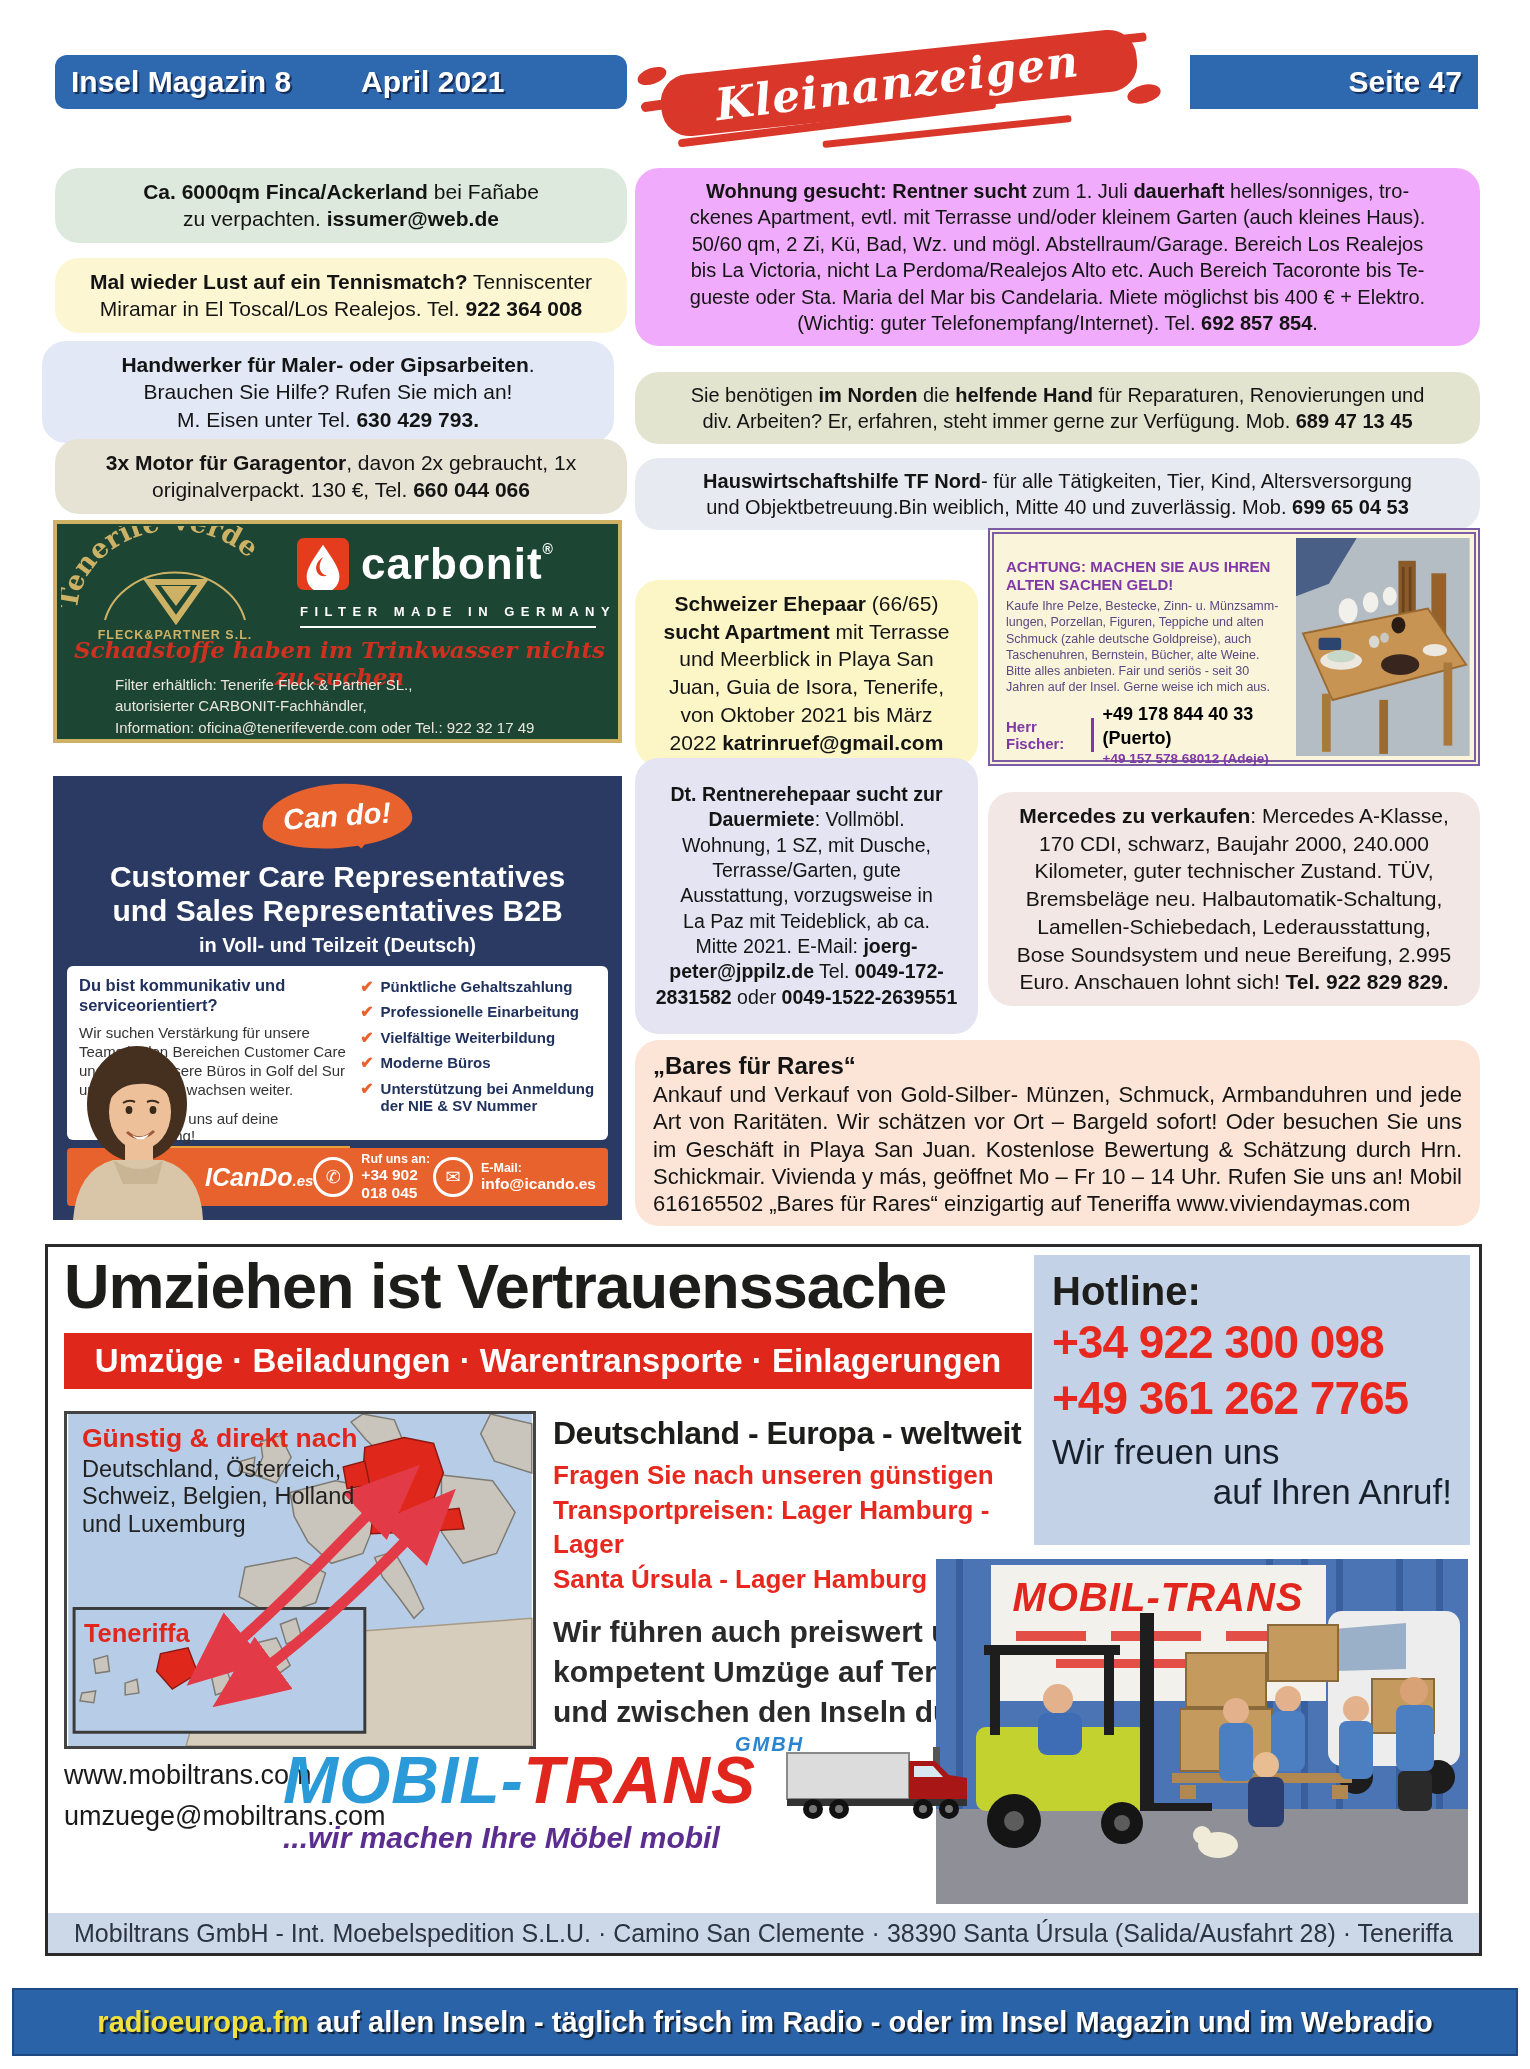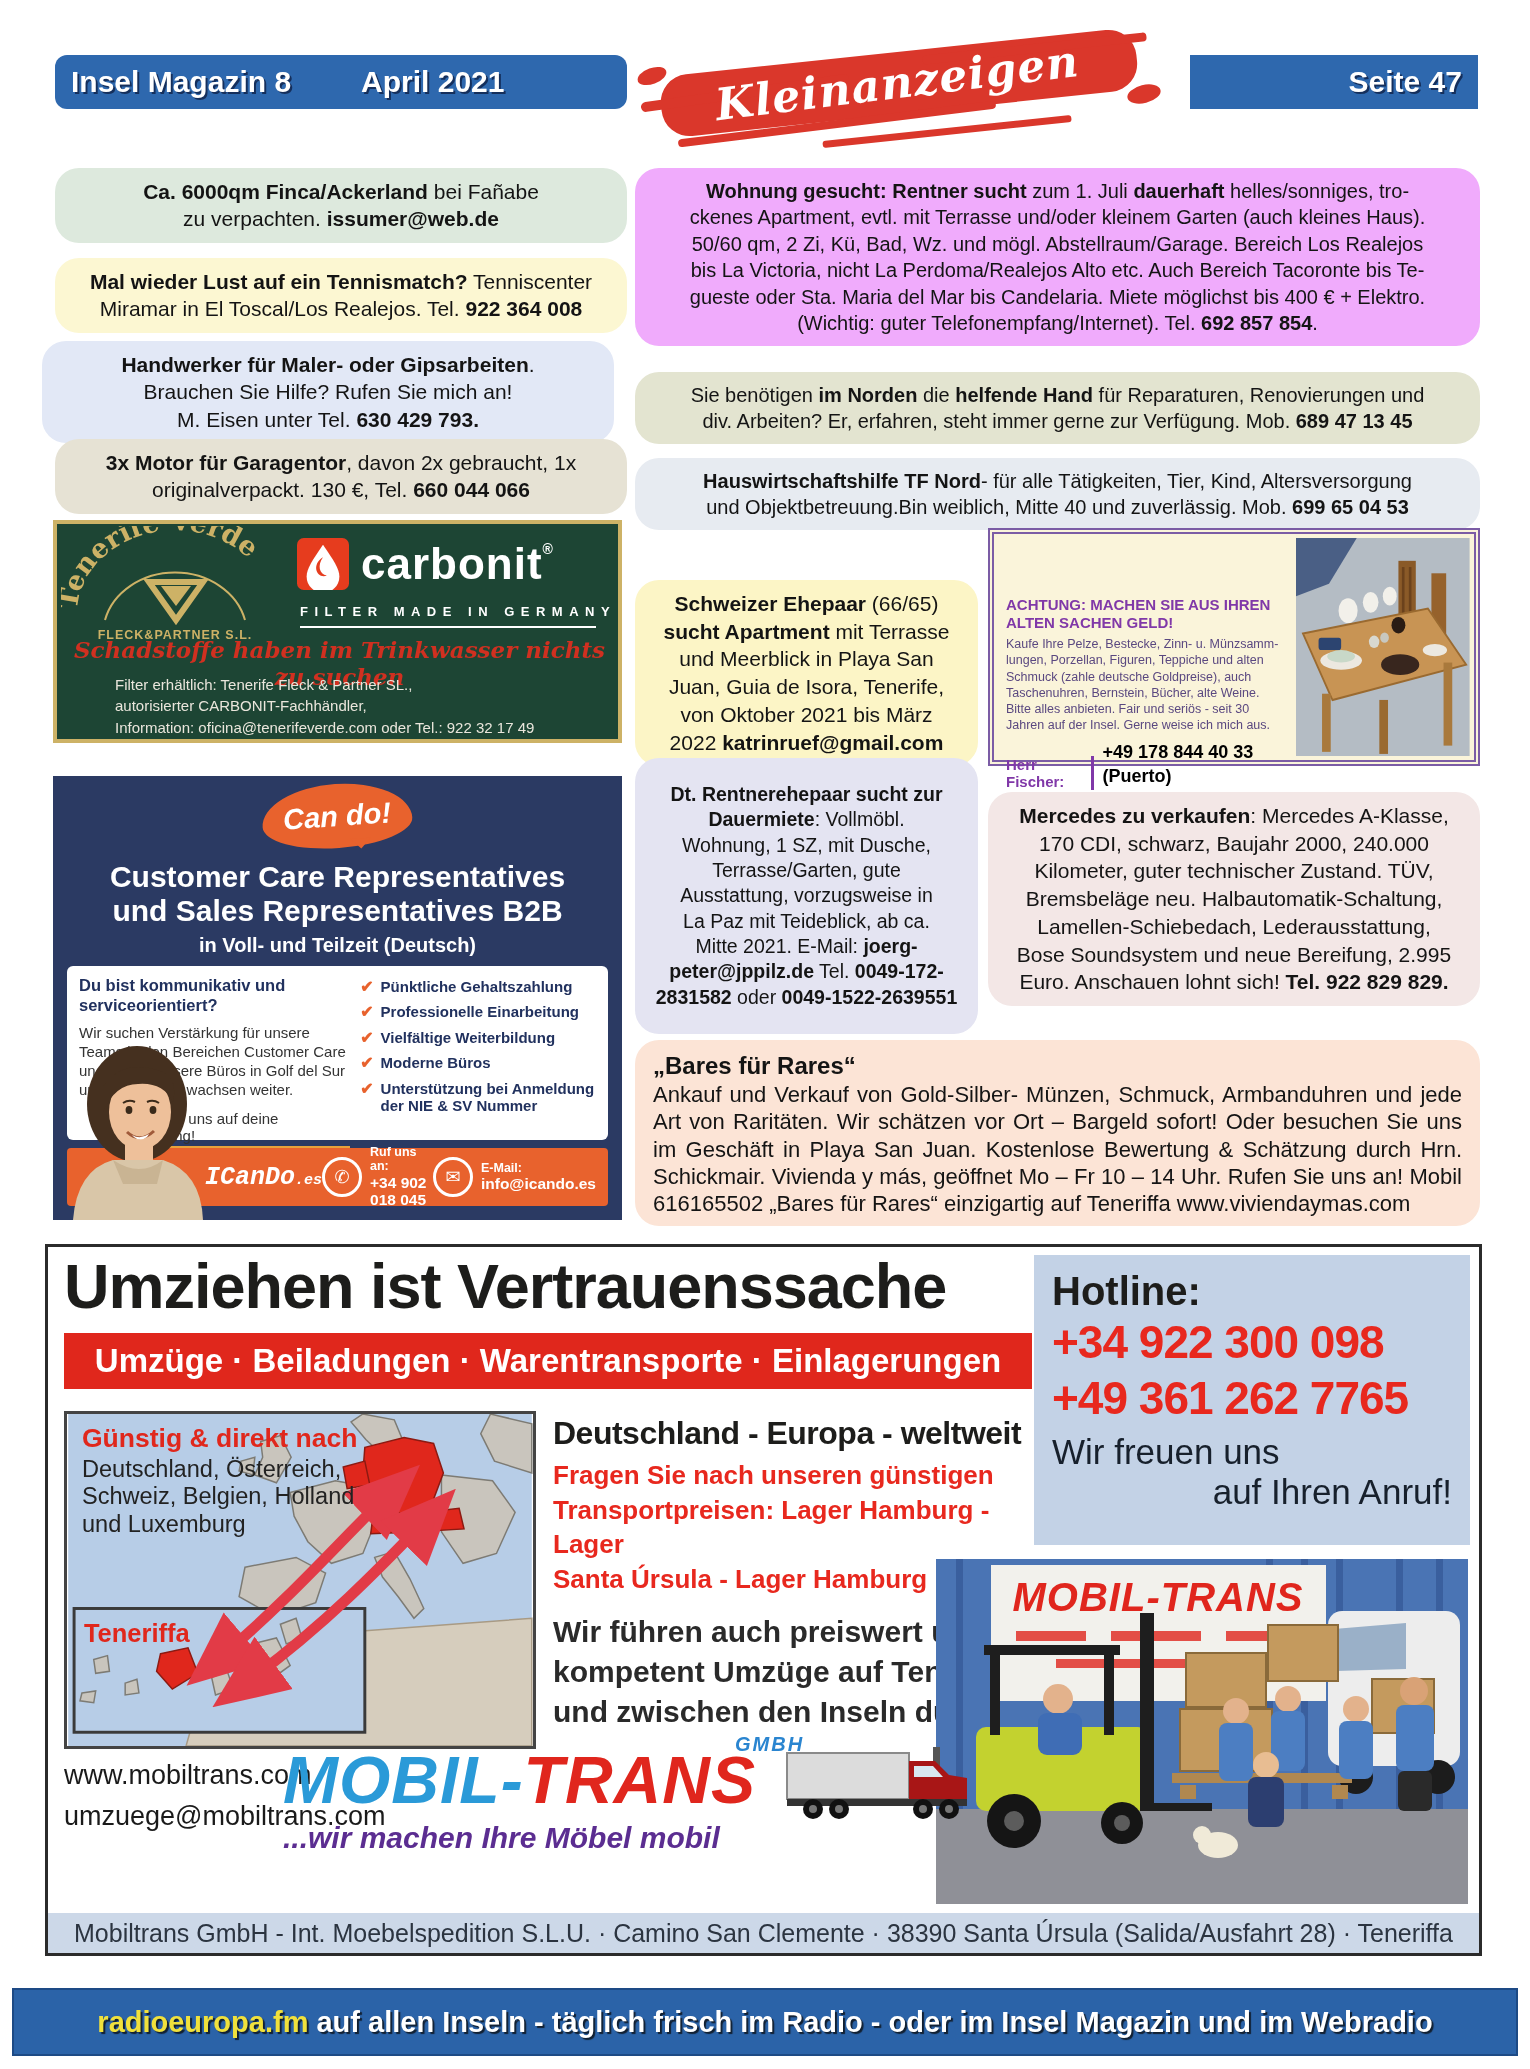--- a/index.html
+++ b/index.html
@@ -121,21 +121,21 @@
             <span class="check">✔</span>
             <span class="benefit">Moderne Büros</span>
           </div>
         <div class="check-item">
             <span class="check">✔</span>
             <span class="benefit">Unterstützung bei Anmeldung der NIE &amp; SV Nummer</span>
           </div>
       </div>
     </div>
     <div class="abs" style="left:14px;top:372px;width:541px;height:58px;background:#e8622d;border-radius:4px;display:flex;align-items:center;justify-content:space-between;padding:0 12px 0 138px;color:#fff;">
-      <div style="font-style:italic;font-weight:900;font-size:25px;font-family:Liberation Mono, monospace;">
+      <div style="font-style:italic;font-weight:900;font-size:25px;">
         <span>ICanDo</span><span style="font-size:15px;">.es</span>
       </div>
       <div style="display:flex;align-items:center;gap:8px;">
         <div class="circle-icon">
             <span>✆</span>
           </div>
         <div style="line-height:1.15;">
           <div style="font-weight:bold;font-size:12.5px;">Ruf uns an:</div>
           <div style="font-weight:900;font-size:15.5px;">+34 902 018 045</div>
         </div>
@@ -184,21 +184,21 @@
 2022 </span><span class="seg-b">katrinruef@gmail.com</span></div>
   <div class="adbox" style="left:635px;top:758px;width:343px;background:#e4e4f2;font-size:19.5px;line-height:1.3;padding:24px 10px;"><span class="seg-b">Dt. Rentnerehepaar sucht zur
 Dauermiete</span><span>: Vollmöbl.
 Wohnung, 1 SZ, mit Dusche,
 Terrasse/Garten, gute
 Ausstattung, vorzugsweise in
 La Paz mit Teideblick, ab ca.
 Mitte 2021. E-Mail: </span><span class="seg-b">joerg-peter@jppilz.de</span><span> Tel. </span><span class="seg-b">0049-172-2831582</span><span> oder </span><span class="seg-b">0049-1522-2639551</span></div>
 
   <div class="achtung" style="left:988px;top:528px;width:492px;height:238px;">
-    <div style="width:58%;padding:24px 8px 6px 12px;margin-top:38px;">
+    <div style="width:58%;padding:24px 8px 6px 12px;">
       <div style="color:#8038a8;font-weight:800;font-size:15px;line-height:1.2;margin-bottom:4px;">ACHTUNG: MACHEN SIE AUS IHREN ALTEN SACHEN GELD!</div>
       <div class="pre" style="color:#5a4880;font-size:12.5px;line-height:1.3;">Kaufe Ihre Pelze, Bestecke, Zinn- u. Münzsamm-
 lungen, Porzellan, Figuren, Teppiche und alten
 Schmuck (zahle deutsche Goldpreise), auch
 Taschenuhren, Bernstein, Bücher, alte Weine.
 Bitte alles anbieten. Fair und seriös - seit 30
 Jahren auf der Insel. Gerne weise ich mich aus.</div>
       <div style="display:flex;align-items:center;margin-top:6px;">
         <div style="color:#8038a8;font-weight:800;font-size:15px;">Herr Fischer:</div>
         <div style="border-left:3px solid #8038a8;height:34px;margin:0 9px;"></div>

